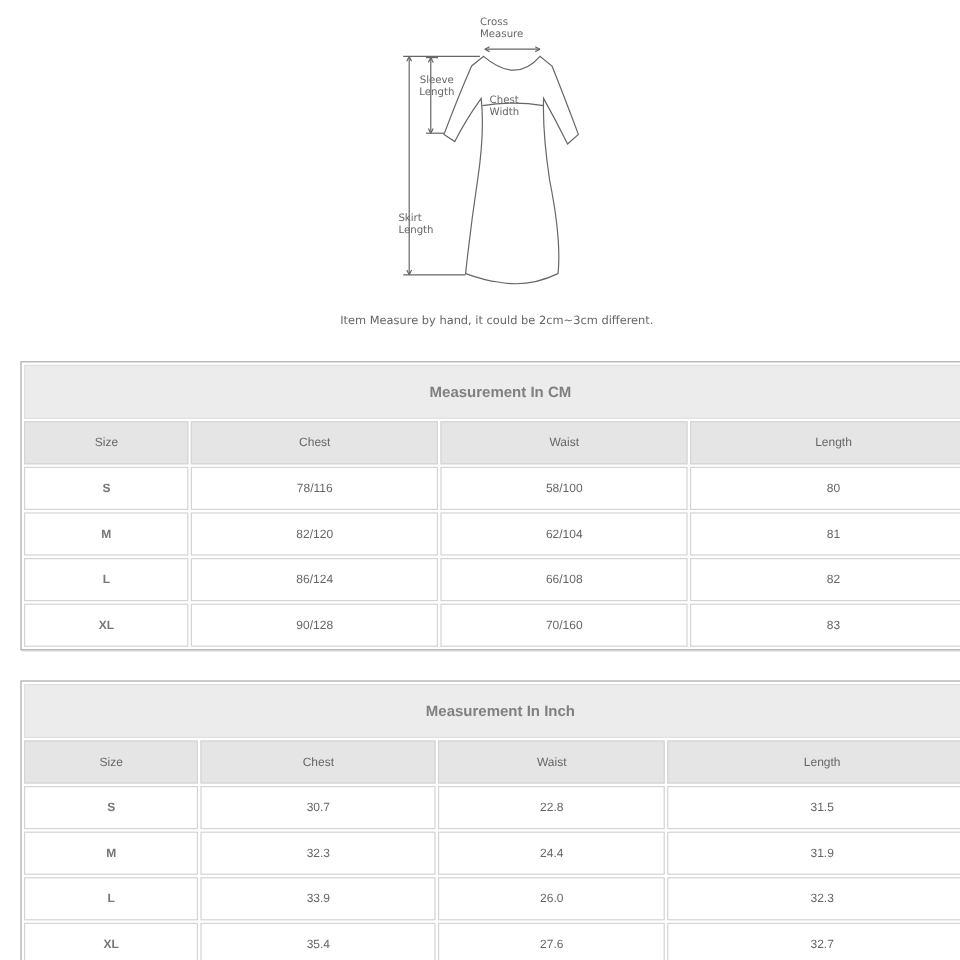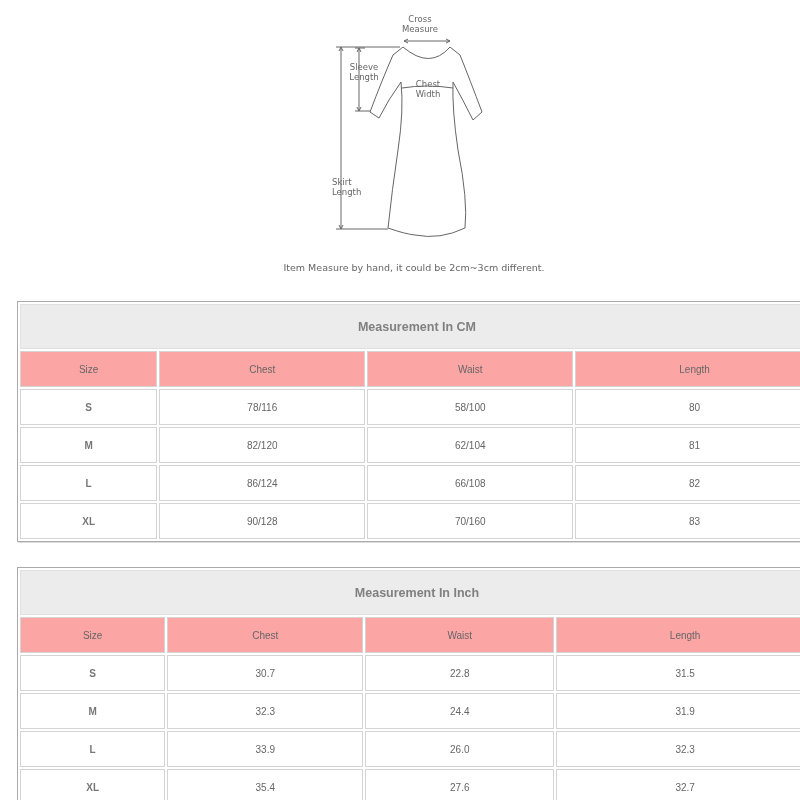--- a/index.html
+++ b/index.html
@@ -1,24 +1,24 @@
 <!DOCTYPE html>
 <html><head>
 <meta charset="utf-8">
 <style>
   html, body { margin:0; padding:0; background:#ffffff; }
   body { width:800px; height:800px; position:relative; overflow:hidden; font-family:"Liberation Sans", sans-serif; color:#555; }
   .diagram { position:absolute; left:320px; top:0; width:180px; height:250px; }
   .diagram svg { width:180px; height:250px; }
-  .lbl { position:absolute; font-size:8.5px; color:#666; line-height:10px; text-align:center; font-family:"DejaVu Sans", sans-serif; }
+  .lbl { position:absolute; font-size:8.5px; color:#666; line-height:10px; font-family:"DejaVu Sans", sans-serif; }
   .note { position:absolute; left:0; width:828px; top:262px; text-align:center; font-size:9.5px; color:#666; font-family:"DejaVu Sans", sans-serif; }
   table.sz { position:absolute; left:17px; border-collapse:separate; border-spacing:2px; background:#fff; border:1px solid #aaa; box-shadow: 1px 1px 0 #ddd; }
   table.sz td { border:1px solid #d4d4d4; text-align:center; font-size:10px; color:#666; height:34px; padding:0; background:#fff; }
   table.sz td.title { background:#ececec; font-weight:bold; font-size:12.5px; color:#808080; height:43px; border-color:#e0e0e0; }
-  table.sz tr.head td { background:#fca5a5; }
+  table.sz tr.head td { background:#e5e5e5; }
   table.sz td.size { font-weight:bold; color:#777; }
   #t1 { top:301px; width:800px; }
   #t2 { top:567px; width:800px; }
 </style>
 </head>
 <body>
 
 <div class="diagram">
   <svg viewBox="0 0 180 250">
     <g fill="none" stroke="#666" stroke-width="1">

